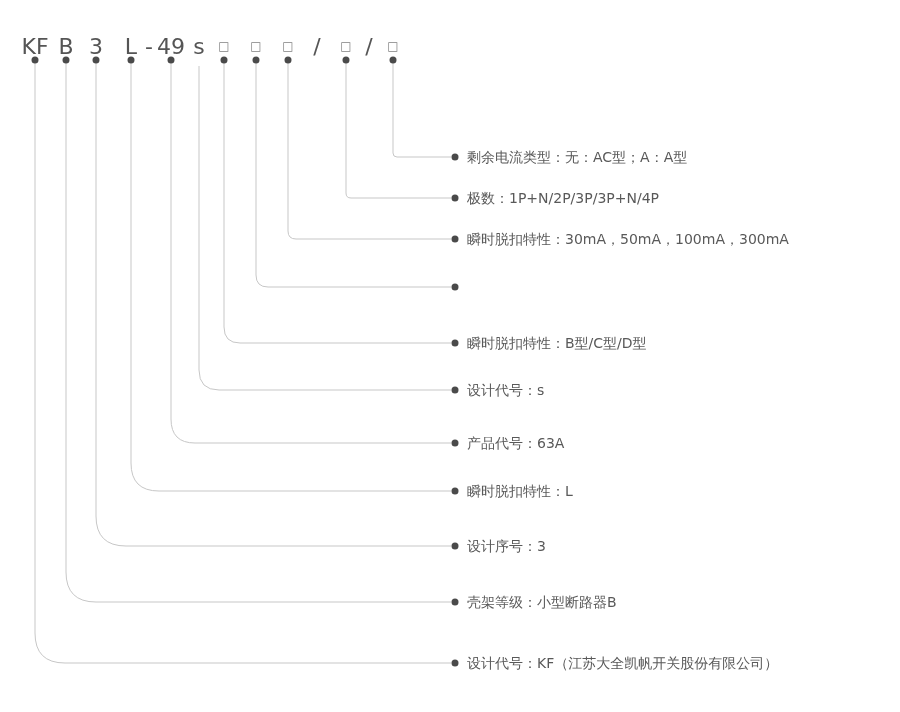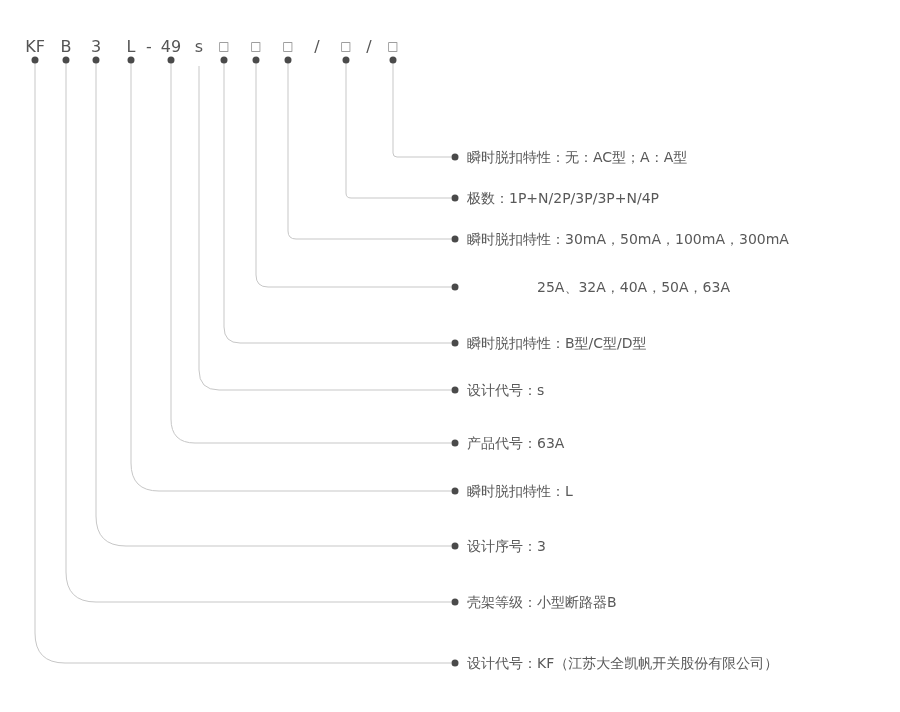--- a/index.html
+++ b/index.html
@@ -8,21 +8,21 @@
     width:900px;height:712px;
     background:#ffffff;
     font-family:"DejaVu Sans","Liberation Sans",sans-serif;
     overflow:hidden;
   }
   .connectors{position:absolute;left:0;top:0;width:900px;height:712px;}
   .seg{
     position:absolute;top:35px;height:22px;
     transform:translateX(-50%);
     display:flex;align-items:center;justify-content:center;
-    font-size:16px;color:#555;white-space:nowrap;
+    font-size:22px;color:#555;white-space:nowrap;
   }
   .seg.box{font-size:12px;color:#828282;}
   .label{
     position:absolute;left:467px;
     font-size:14px;color:#595959;
     line-height:20px;white-space:nowrap;
   }
   .label .l2{margin-left:70px;line-height:21px;}
 </style>
 </head>
@@ -82,25 +82,24 @@
     <span class="seg box" style="left:224px">□</span>
     <span class="seg box" style="left:256px">□</span>
     <span class="seg box" style="left:288px">□</span>
     <span class="seg" style="left:317px">/</span>
     <span class="seg box" style="left:346px">□</span>
     <span class="seg" style="left:369px">/</span>
     <span class="seg box" style="left:393px">□</span>
   </div>
 
   <div>
-    <div class="label" style="top:147px">瞬时脱扣特性：无：AC型；A：A型</div>
+    <div class="label" style="top:147px">剩余电流类型：无：AC型；A：A型</div>
     <div class="label" style="top:188px">极数：1P+N/2P/3P/3P+N/4P</div>
     <div class="label" style="top:229px">瞬时脱扣特性：30mA，50mA，100mA，300mA</div>
     <div class="label" style="top:277px">
-      <div class="l2">25A、32A，40A，50A，63A</div>
     </div>
     <div class="label" style="top:333px">瞬时脱扣特性：B型/C型/D型</div>
     <div class="label" style="top:380px">设计代号：s</div>
     <div class="label" style="top:433px">产品代号：63A</div>
     <div class="label" style="top:481px">瞬时脱扣特性：L</div>
     <div class="label" style="top:536px">设计序号：3</div>
     <div class="label" style="top:592px">壳架等级：小型断路器B</div>
     <div class="label" style="top:653px">设计代号：KF（江苏大全凯帆开关股份有限公司）</div>
   </div>
 

